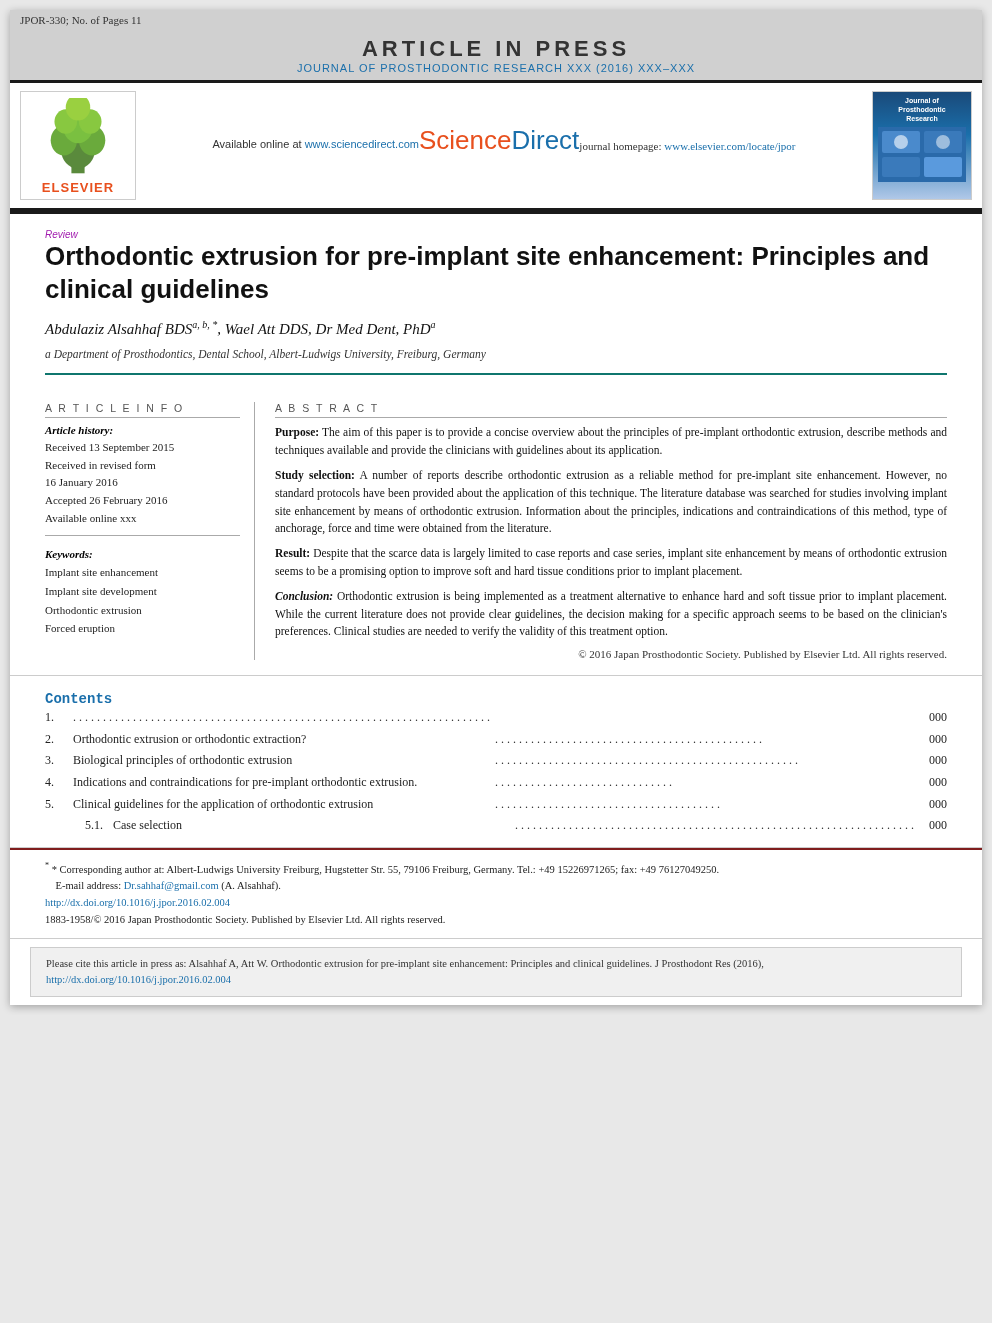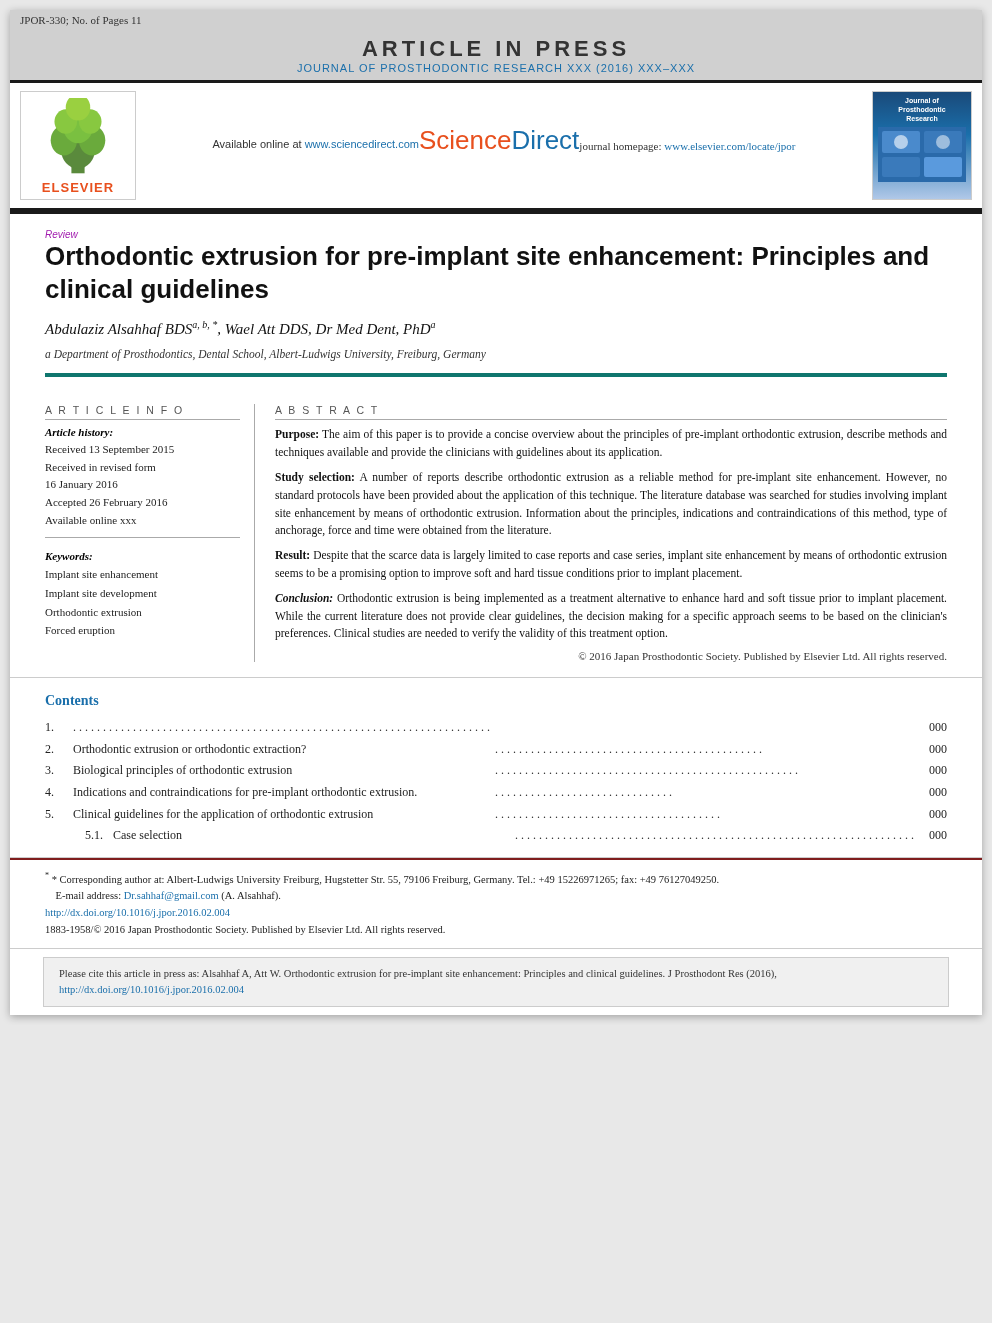--- a/index.html
+++ b/index.html
@@ -153,21 +153,21 @@
       margin-bottom: 8px;
       color: #111;
     }
     .authors sup { font-size: 10px; }
     .affiliations {
       font-size: 11.5px;
       font-style: italic;
       color: #333;
       line-height: 1.5;
       margin-bottom: 14px;
-      border-bottom: 4px solid #0f766e;
+      border-bottom: 2px solid #0f766e;
       padding-bottom: 10px;
     }
     
     .two-col {
       display: flex;
       gap: 20px;
       margin-top: 27px;
     }
     .left-col {
       width: 210px;
@@ -229,22 +229,21 @@
     }
     
     .contents-section {
       padding: 15px 35px 10px 35px;
       border-bottom: 1px solid #ccc;
     }
     .contents-heading {
       font-size: 14px;
       font-weight: bold;
       color: #1a6fab;
-      margin-bottom: 8px;
-      font-family: Liberation Serif, serif;
+      font-family: Liberation Mono, monospace;
     }
     .toc-item {
       font-size: 12px;
       color: #222;
       line-height: 1.8;
       display: flex;
       align-items: baseline;
     }
     .toc-num {
       min-width: 28px;
@@ -280,21 +279,21 @@
       color: #222;
       line-height: 1.6;
     }
     .footer-line a { color: #1a6fab; text-decoration: none; }
     .footer-line sup { font-size: 8px; }
     
     .citation-bar {
       background: #f0f0f0;
       border: 1px solid #ccc;
       padding: 8px 15px;
-      margin: 8px 33px;
+      margin: 8px 20px;
       font-size: 10.5px;
       color: #333;
       line-height: 1.5;
     }
     .citation-bar a { color: #1a6fab; text-decoration: none; }
     
     .thick-divider {
       height: 3px;
       background: #1a1a1a;
       margin: 0;

